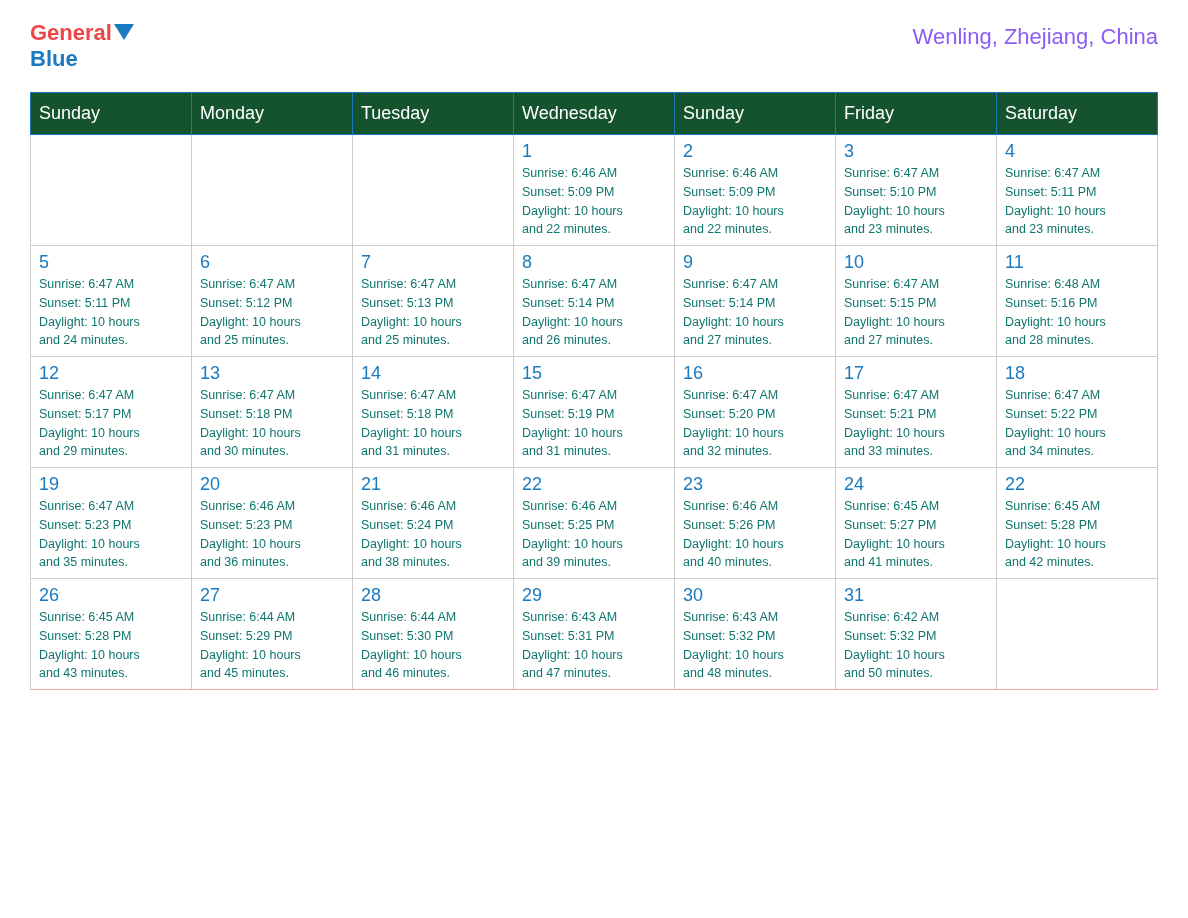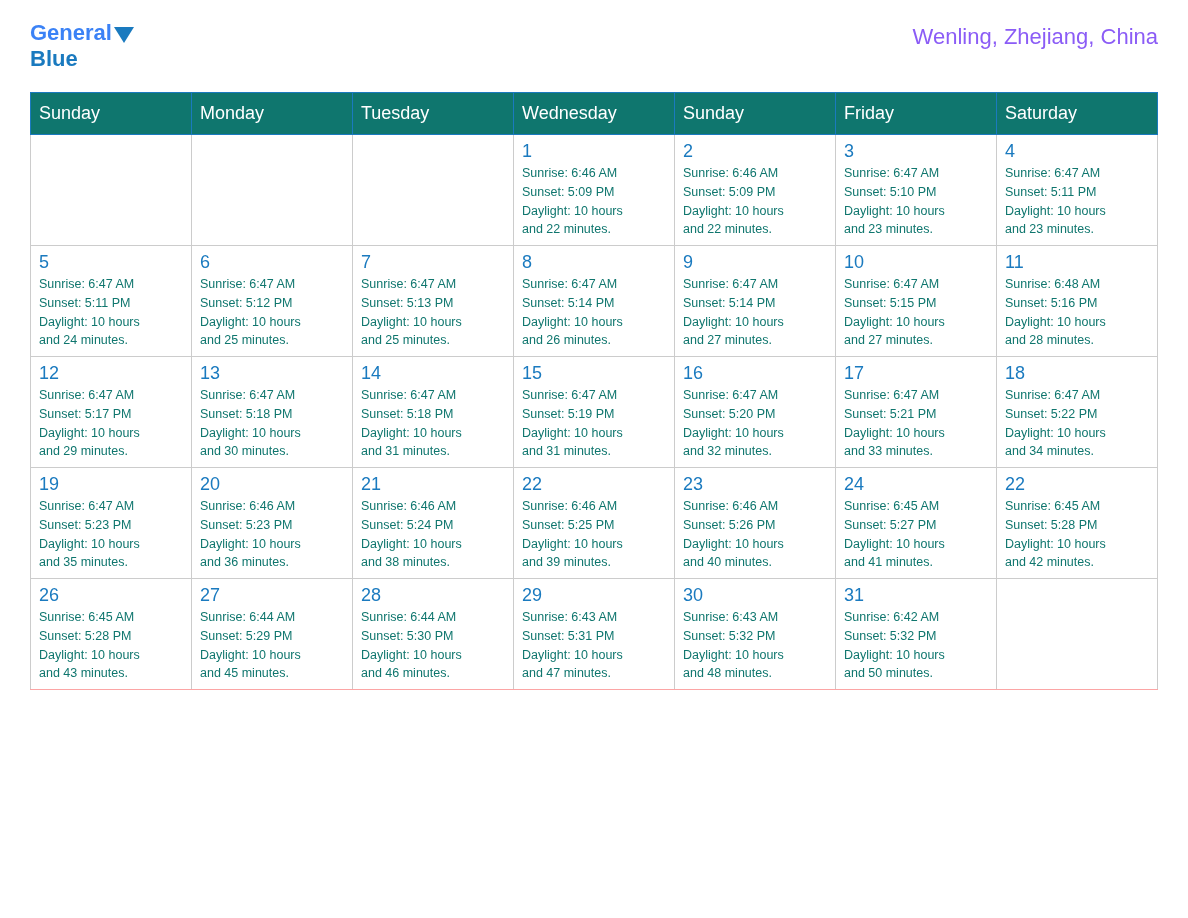--- a/index.html
+++ b/index.html
@@ -17,24 +17,24 @@
       align-items: flex-start;
       margin-bottom: 20px;
     }
     .logo {
       display: flex;
       flex-direction: column;
       align-items: flex-start;
     }
     .logo-top {
       display: flex;
-      align-items: center;
+      align-items: flex-start;
       font-size: 22px;
       font-weight: bold;
-      color: #3b82f6;
+      color: #ef4444;
     }
     .logo-triangle {
       width: 0;
       height: 0;
       border-left: 10px solid transparent;
       border-right: 10px solid transparent;
       border-top: 16px solid #1a7abf;
       margin-left: 2px;
       margin-top: 4px;
     }
@@ -57,21 +57,21 @@
       font-size: 22px;
       color: #8b5cf6;
       margin-top: 4px;
     }
     .calendar {
       width: 100%;
       border-collapse: collapse;
       border: 1px solid #1a7abf;
     }
     .calendar th {
-      background-color: #0f766e;
+      background-color: #14532d;
       color: #fff;
       font-size: 18px;
       font-weight: normal;
       padding: 10px 8px;
       text-align: left;
       border: 1px solid #1a7abf;
     }
     .calendar td {
       vertical-align: top;
       padding: 6px 8px;

